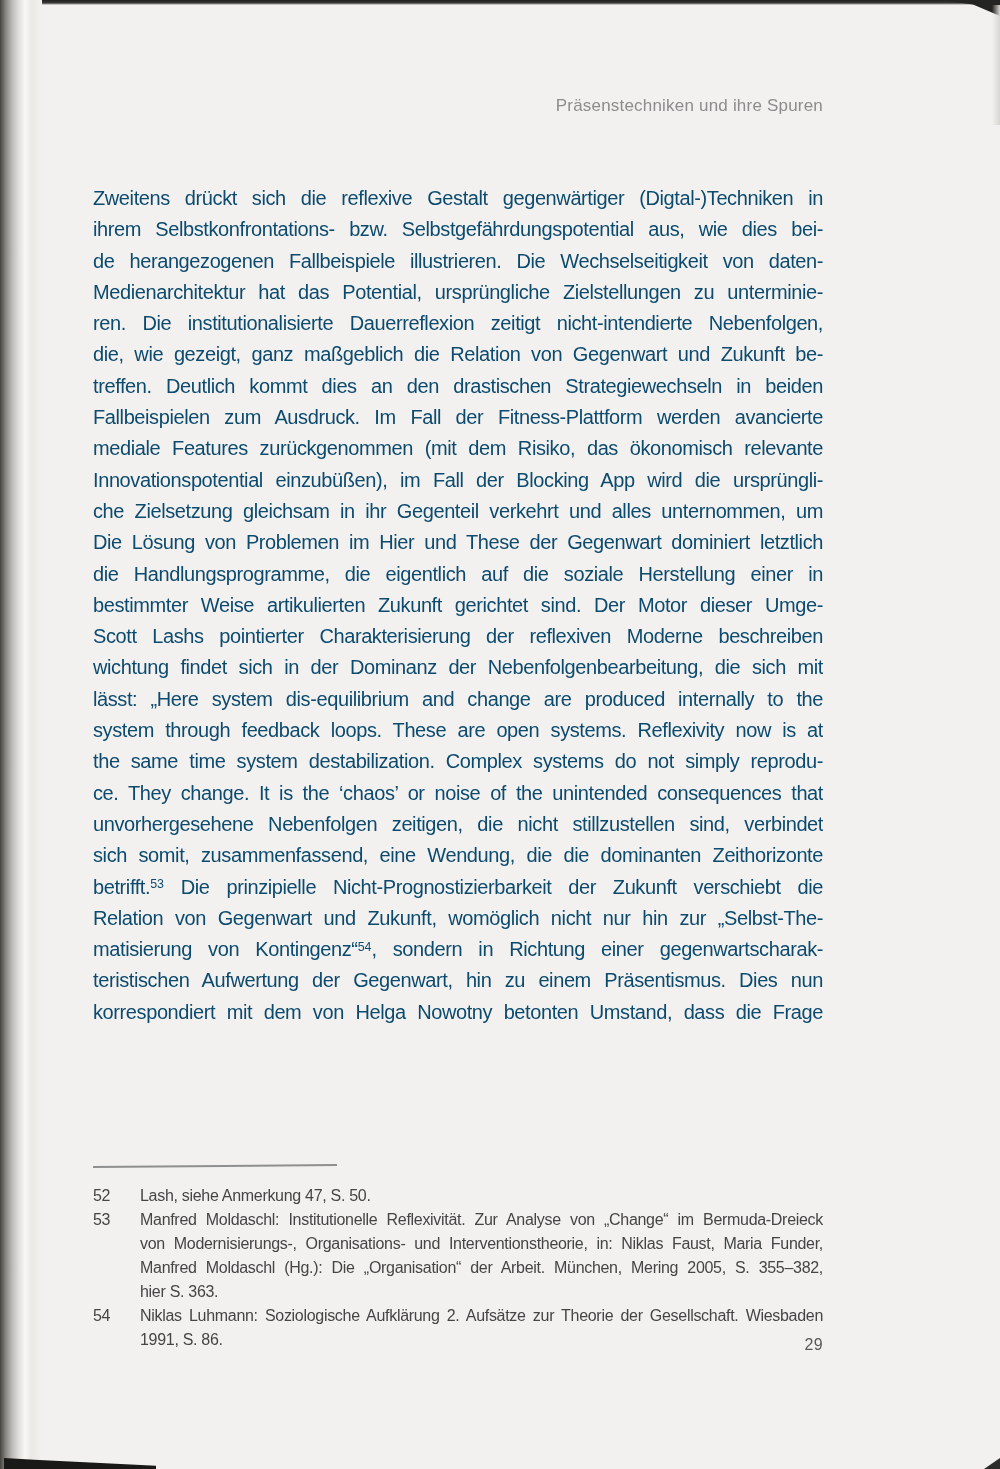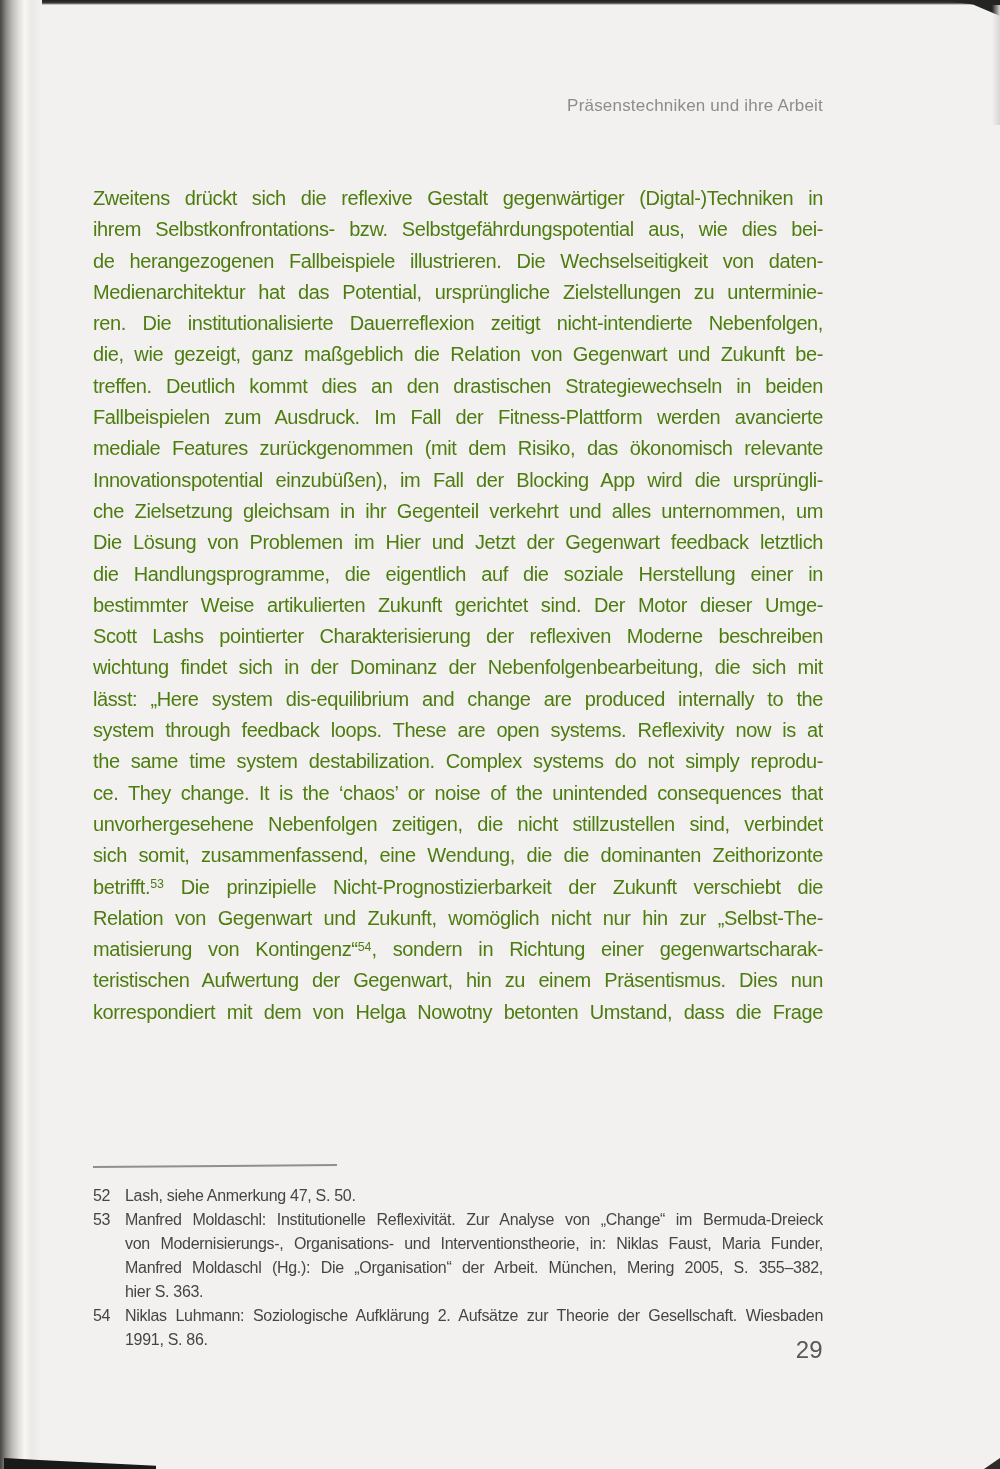--- a/index.html
+++ b/index.html
@@ -22,67 +22,67 @@
   .edge-right{position:absolute;top:5px;right:0;width:8px;height:120px;
     background:linear-gradient(90deg,rgba(200,198,195,0) 0%,#d8d6d3 100%);}
 
   
   .running-head{
     position:absolute;top:96px;right:177px;
     font-size:17px;color:#8c8c8c;letter-spacing:0.2px;white-space:nowrap;
   }
   .body-text{
     position:absolute;left:93px;top:183px;width:730px;
-    font-size:20px;line-height:31.3px;letter-spacing:-0.4px;color:#4d7c0f;
+    font-size:20px;line-height:31.3px;letter-spacing:-0.4px;color:#0c4a6e;
   }
   .tl{white-space:normal;overflow:hidden;height:31.3px;}
   .jl{text-align:justify;text-align-last:justify;}
   sup{font-size:0.62em;vertical-align:baseline;position:relative;top:-0.45em;letter-spacing:0;}
   .fn-divider{
     position:absolute;left:93px;top:1165px;width:244px;height:2px;background:#8f8f8f;
     transform:rotate(-0.5deg);
   }
   .footnotes{
     position:absolute;left:93px;top:1184px;width:730px;
     font-size:16px;line-height:24px;letter-spacing:-0.3px;color:#454545;
   }
   .fn{display:flex;}
   .fn-num{width:32px;flex:0 0 32px;}
   .fn-lines{flex:1 1 auto;width:698px;}
-  .fn .tl{height:24px;}
+  .fn .tl{height:24px;margin-left:15px;}
   .page-number{
     position:absolute;top:1336px;right:177px;
-    font-size:24px;color:#585858;letter-spacing:0.3px;
+    font-size:16px;color:#585858;letter-spacing:0.3px;
   }
 </style>
 </head>
 <body>
 
 <div class="edge-top"></div>
 <div class="edge-top-right"></div>
 <div class="binding-shadow"></div>
 <div class="edge-right"></div>
 <div class="edge-bottom-left"></div>
 <div class="edge-bottom-right"></div>
 
-<div class="running-head">Präsenstechniken und ihre Arbeit</div>
+<div class="running-head">Präsenstechniken und ihre Spuren</div>
 
 <div class="body-text">
     <div class="tl jl">Zweitens drückt sich die reflexive Gestalt gegenwärtiger (Digtal-)Techniken in</div>
     <div class="tl jl">ihrem Selbstkonfrontations- bzw. Selbstgefährdungspotential aus, wie dies bei-</div>
     <div class="tl jl">de herangezogenen Fallbeispiele illustrieren. Die Wechselseitigkeit von daten-</div>
     <div class="tl jl">Medienarchitektur hat das Potential, ursprüngliche Zielstellungen zu unterminie-</div>
     <div class="tl jl">ren. Die institutionalisierte Dauerreflexion zeitigt nicht-intendierte Nebenfolgen,</div>
     <div class="tl jl">die, wie gezeigt, ganz maßgeblich die Relation von Gegenwart und Zukunft be-</div>
     <div class="tl jl">treffen. Deutlich kommt dies an den drastischen Strategiewechseln in beiden</div>
     <div class="tl jl">Fallbeispielen zum Ausdruck. Im Fall der Fitness-Plattform werden avancierte</div>
     <div class="tl jl">mediale Features zurückgenommen (mit dem Risiko, das ökonomisch relevante</div>
     <div class="tl jl">Innovationspotential einzubüßen), im Fall der Blocking App wird die ursprüngli-</div>
     <div class="tl jl">che Zielsetzung gleichsam in ihr Gegenteil verkehrt und alles unternommen, um</div>
-    <div class="tl jl">Die Lösung von Problemen im Hier und Jetzt der Gegenwart feedback letztlich</div>
+    <div class="tl jl">Die Lösung von Problemen im Hier und These der Gegenwart dominiert letztlich</div>
     <div class="tl jl">die Handlungsprogramme, die eigentlich auf die soziale Herstellung einer in</div>
     <div class="tl jl">bestimmter Weise artikulierten Zukunft gerichtet sind. Der Motor dieser Umge-</div>
     <div class="tl jl">Scott Lashs pointierter Charakterisierung der reflexiven Moderne beschreiben</div>
     <div class="tl jl">wichtung findet sich in der Dominanz der Nebenfolgenbearbeitung, die sich mit</div>
     <div class="tl jl">lässt: „Here system dis-equilibrium and change are produced internally to the</div>
     <div class="tl jl">system through feedback loops. These are open systems. Reflexivity now is at</div>
     <div class="tl jl">the same time system destabilization. Complex systems do not simply reprodu-</div>
     <div class="tl jl">ce. They change. It is the ‘chaos’ or noise of the unintended consequences that</div>
     <div class="tl jl">unvorhergesehene Nebenfolgen zeitigen, die nicht stillzustellen sind, verbindet</div>
     <div class="tl jl">sich somit, zusammenfassend, eine Wendung, die die dominanten Zeithorizonte</div>

